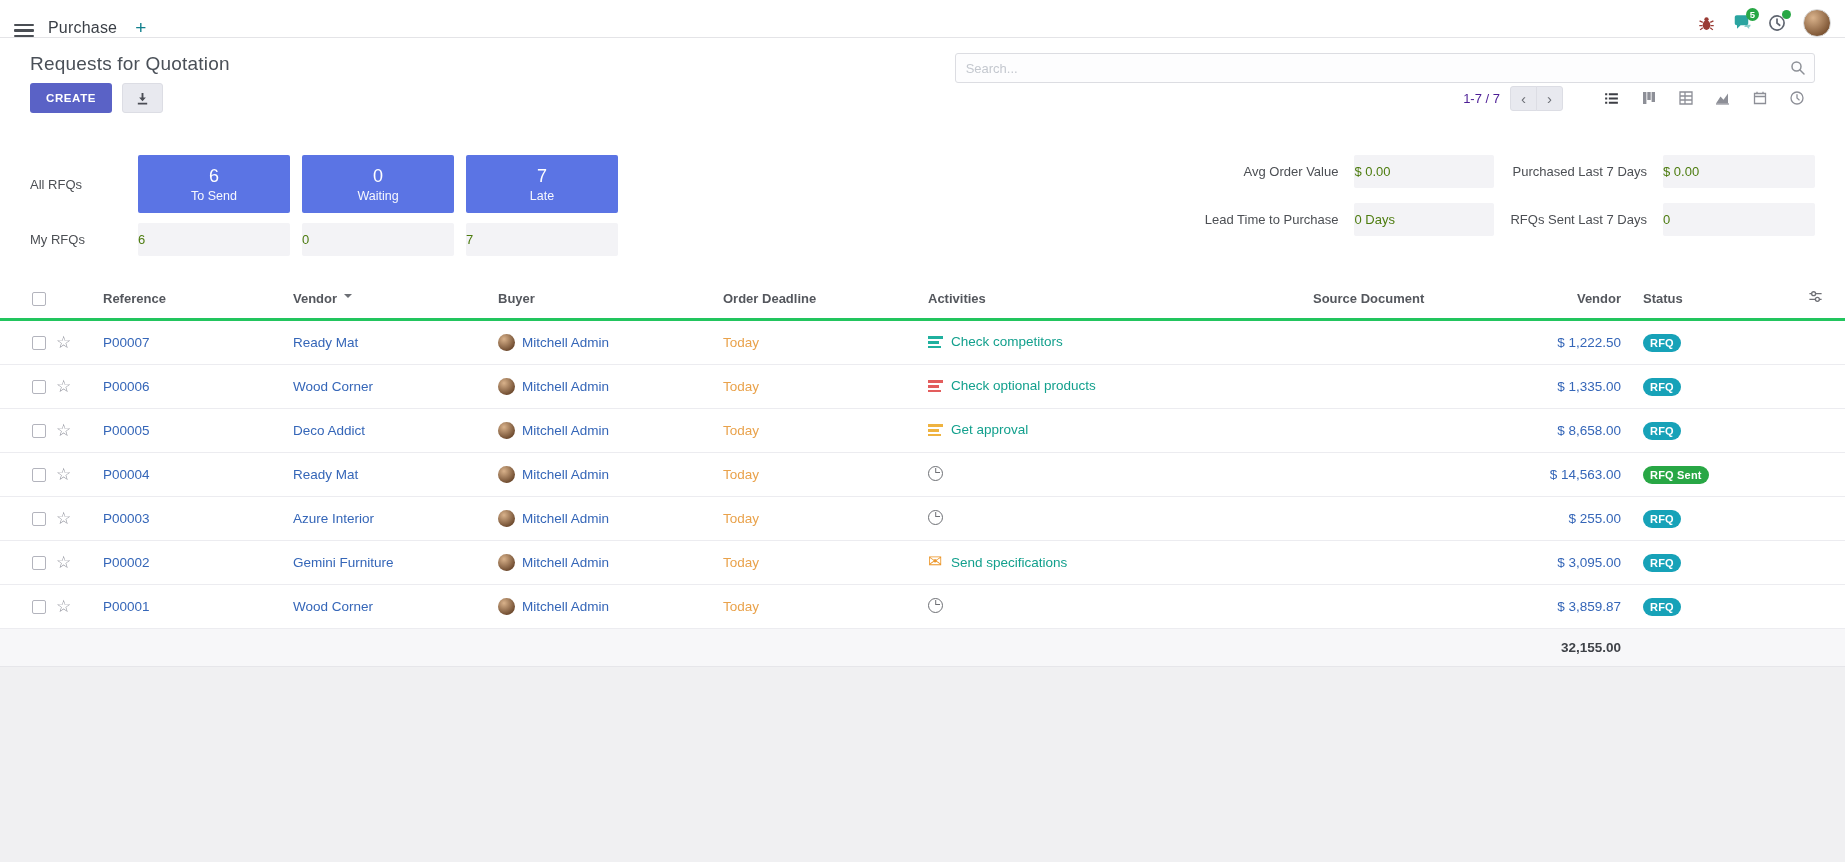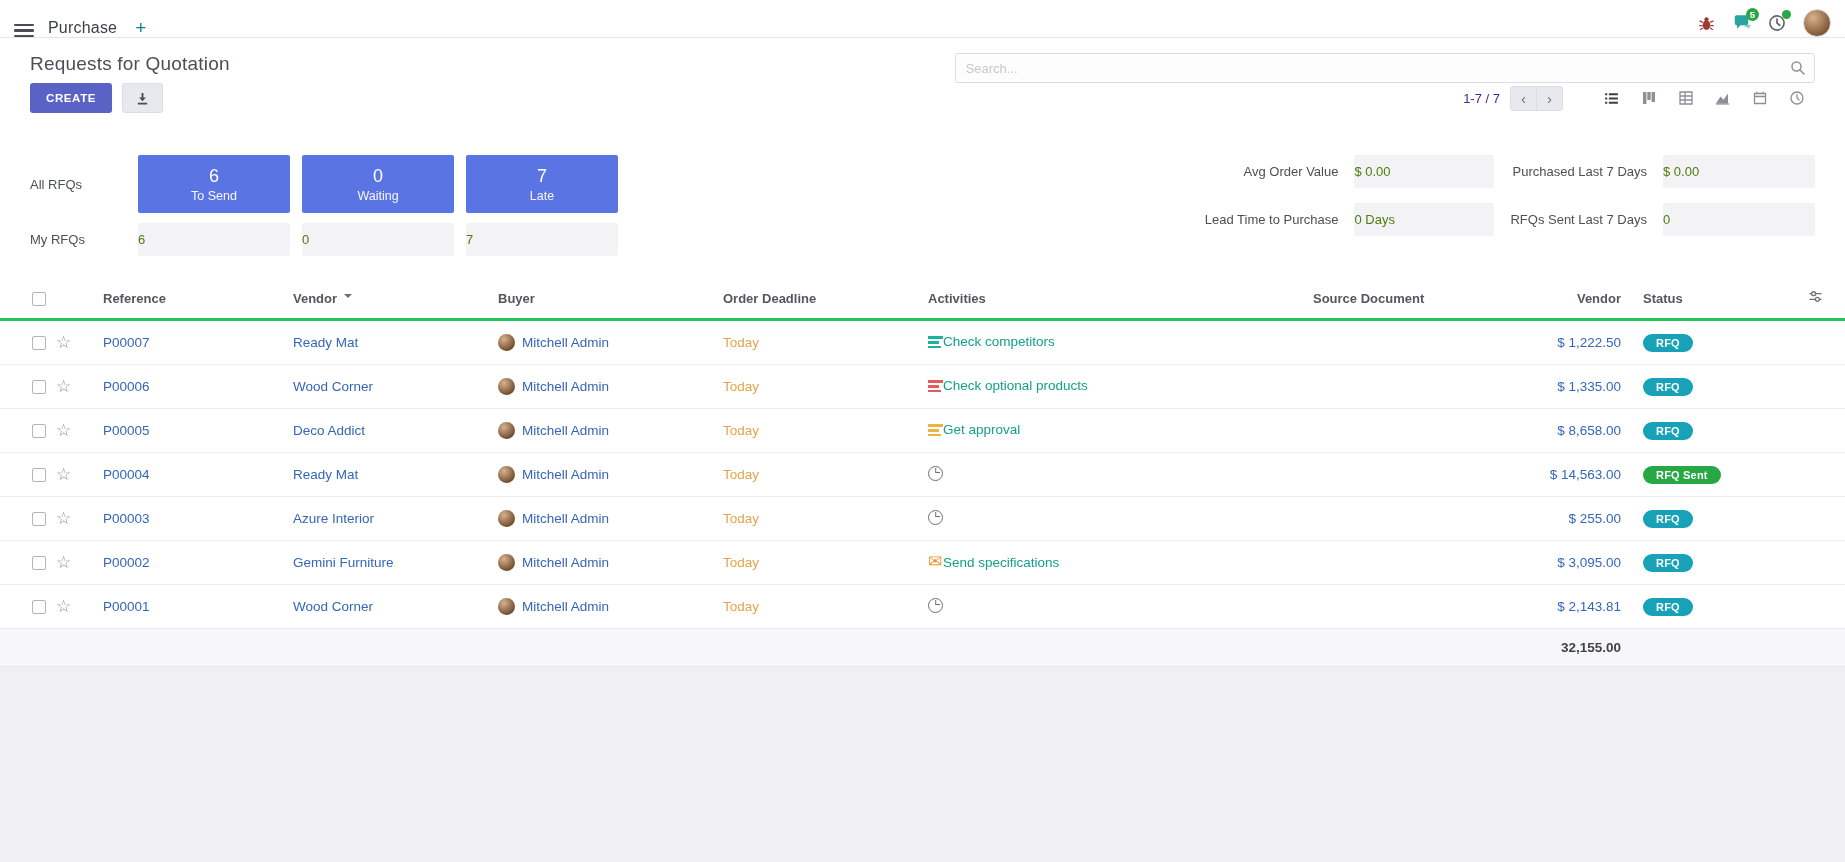--- a/index.html
+++ b/index.html
@@ -113,21 +113,21 @@
   .amount { color: #3566b8; }
   .cb { appearance: none; -webkit-appearance: none; width: 14px; height: 14px; border: 1px solid #b3b4bd;
     border-radius: 2px; background: #fff; cursor: pointer; vertical-align: middle; }
   .star { font-size: 17px; color: #8f919b; cursor: pointer; }
   .avatar-sm { width: 17px; height: 17px; border-radius: 50%; display: inline-block; vertical-align: -4px;
     margin-right: 7px; background: radial-gradient(circle at 35% 30%, #d9b28b, #6d4a2e 75%); }
   .sort-caret { display: inline-block; width: 0; height: 0; border: 4px solid transparent;
     border-top-color: #6c6f75; margin-left: 7px; vertical-align: 1px; }
 
   .cell-activity { }
-  .act-wrap { display: inline-flex; align-items: center; cursor: pointer; }
+  .act-wrap { display: inline-flex; align-items: center; gap: 8px; cursor: pointer; }
   .act-icon { width: 15px; height: 13px; display: inline-block; position: relative; flex: 0 0 15px; }
   .act-icon[data-icon^="list"] {
     background-image: linear-gradient(var(--c), var(--c)), linear-gradient(var(--c), var(--c)), linear-gradient(var(--c), var(--c));
     background-size: 15px 3px, 11px 3px, 13px 3px;
     background-position: 0 1px, 0 6px, 0 11px;
     background-repeat: no-repeat;
   }
   .act-icon[data-icon="list-green"] { --c: #1fb09e; }
   .act-icon[data-icon="list-red"] { --c: #e35d5d; }
   .act-icon[data-icon="list-yellow"] { --c: #efb340; }
@@ -135,21 +135,21 @@
   .act-icon[data-icon="clock"]::before { content: ""; position: absolute; left: 50%; top: 1.5px; width: 1.6px; height: 4.5px; background: #6e7075; transform: translateX(-50%); }
   .act-icon[data-icon="clock"]::after { content: ""; position: absolute; left: 50%; top: 5.4px; width: 4.5px; height: 1.6px; background: #6e7075; }
   .act-icon[data-icon="envelope"] { background: none; width: auto; height: auto; }
   .act-icon[data-icon="envelope"]::before { content: "\2709"; color: #ec982d; font-size: 17px; line-height: 13px; }
   .act-label { color: #13a08d; }
   .act-label:empty { display: none; }
 
   .badge {
     display: inline-block; min-width: 36px; text-align: center;
     background: #17a2b8; color: #fff; font-size: 11px; font-weight: 700;
-    padding: 3px 13px; border-radius: 11px; letter-spacing: .2px;
+    padding: 3px 7px; border-radius: 11px; letter-spacing: .2px;
   }
   .badge[data-status="RFQ Sent"] { background: #28a745; }
 
   tfoot td { background: #f7f7f9; border-top: 1px solid #e3e3e8; padding: 11px 8px; }
   .footer-total { font-weight: 700; color: #3f4248; font-size: 13.5px; }
 
   .filler { flex: 1; background: #f0f0f2; border-top: 1px solid #e6e6ea; }
 
   svg { display: block; }
 </style>
@@ -430,21 +430,21 @@
         <td class="cell-cb"><input type="checkbox" class="cb" style=""></td>
         <td><span class="star">☆</span></td>
         <td><span class="link">P00001</span></td>
         <td><span class="link">Wood Corner</span></td>
         <td><span class="avatar-sm"></span><span class="link">Mitchell Admin</span></td>
         <td><span class="deadline">Today</span></td>
         <td class="cell-activity"><span class="act-wrap">
               <span class="act-icon" data-icon="clock"></span>
             </span></td>
         <td><span></span></td>
-        <td class="cell-total"><span class="amount">$ 2,143.81</span></td>
+        <td class="cell-total"><span class="amount">$ 3,859.87</span></td>
         <td><span class="badge" data-status="RFQ">RFQ</span></td>
         <td></td>
       </tr>
     </tbody>
     <tfoot>
       <tr>
         <td colspan="8"></td>
         <td class="cell-total footer-total">32,155.00</td>
         <td colspan="2"></td>
       </tr>

